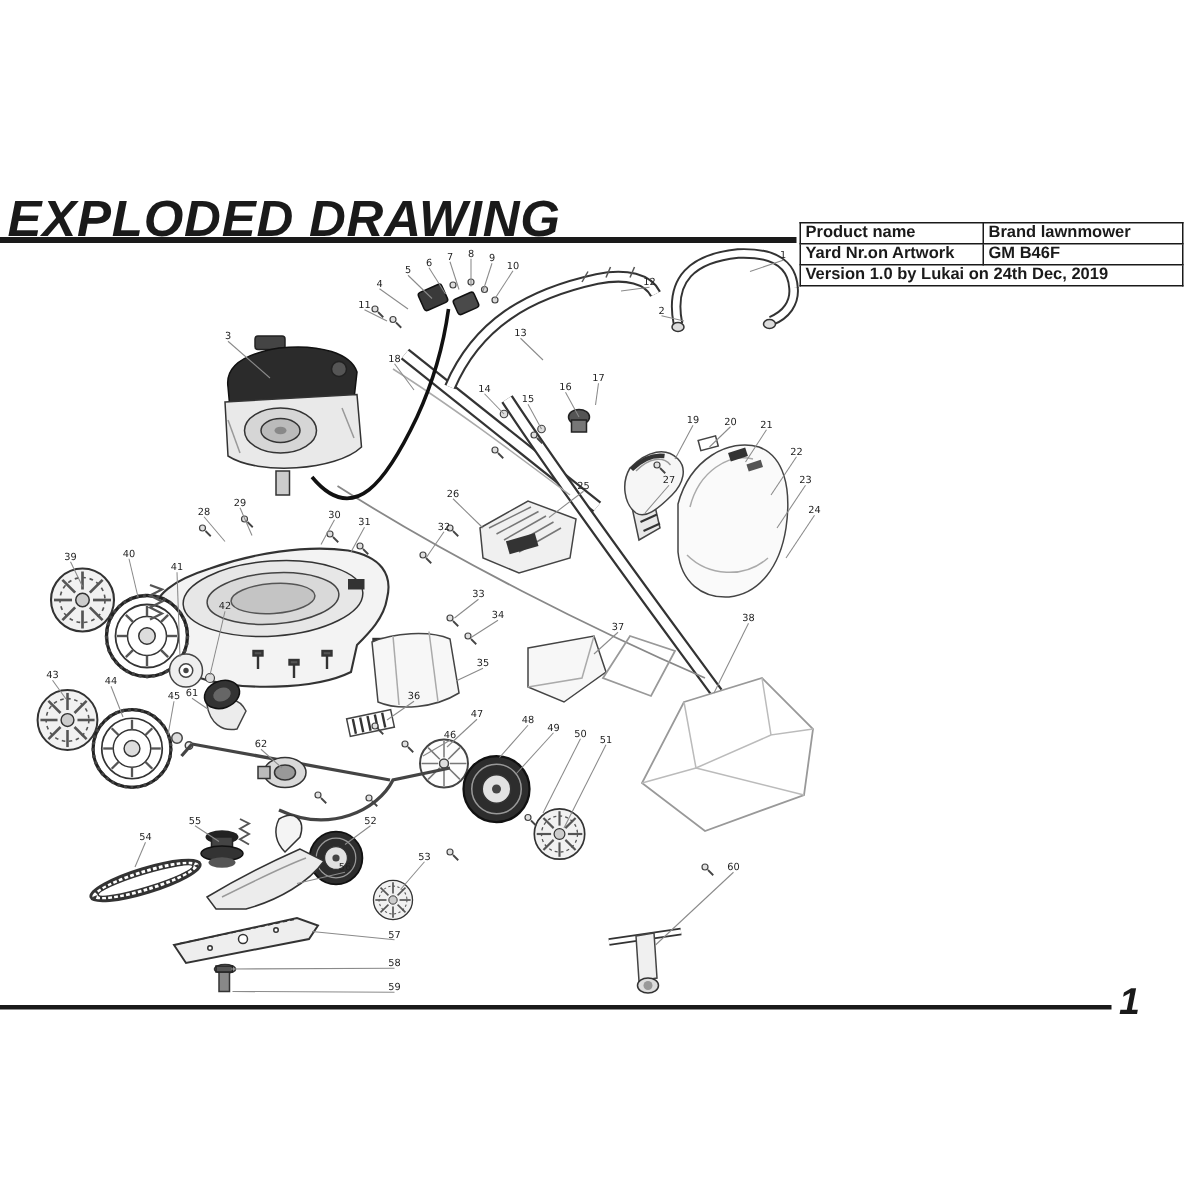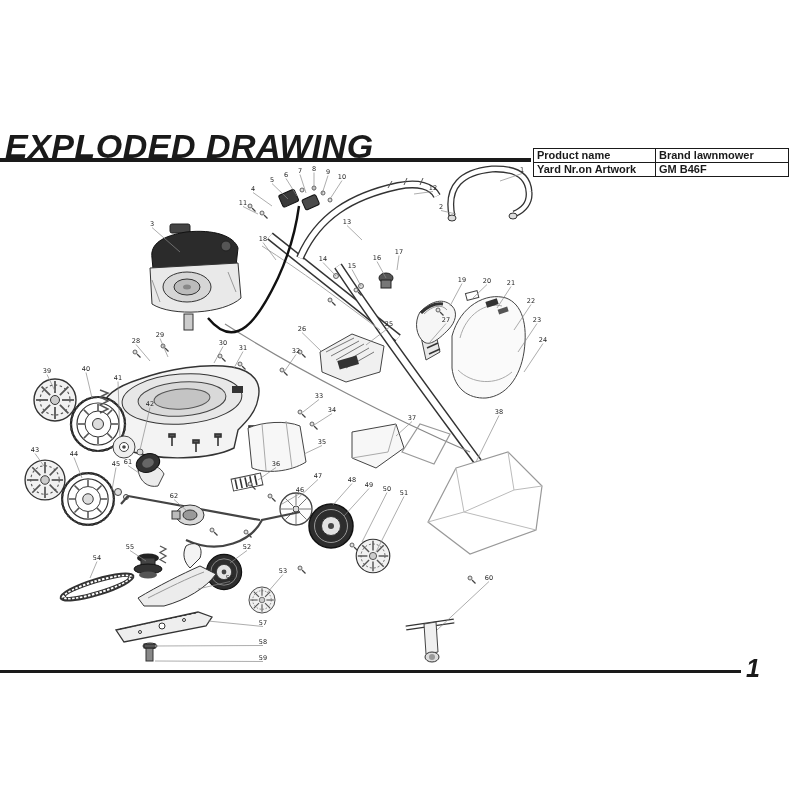--- a/index.html
+++ b/index.html
@@ -451,18 +451,21 @@
   <table class="info">
     <tbody>
       <tr>
         <td class="l">Product name</td>
         <td class="v">Brand lawnmower</td>
       </tr>
       <tr>
         <td class="l">Yard Nr.on Artwork</td>
         <td class="v">GM B46F</td>
       </tr>
+      <tr>
+        <td colspan="2">Version 1.0 by Lukai on 24th Dec, 2019</td>
+      </tr>
     </tbody>
   </table>
 
   <div class="footer-rule"></div>
   <div class="page-num">1</div>
 </div>
 
 </body></html>

